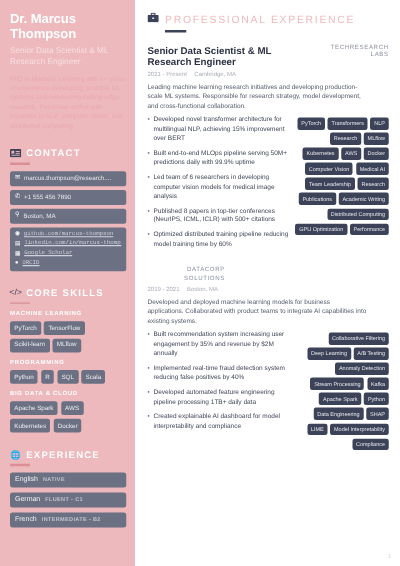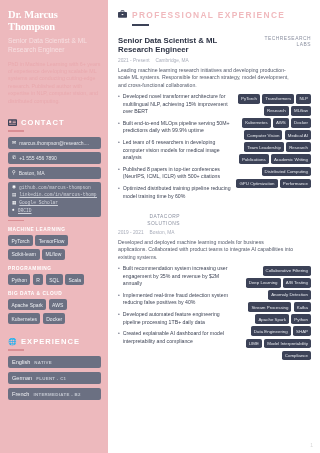--- a/index.html
+++ b/index.html
@@ -13,21 +13,21 @@
 
   
   .sidebar {
     width: 108px; flex: 0 0 108px; height: 453px;
     background: #edb9bd;
     padding: 9px 7px 0 8px;
     position: relative;
   }
   .name {
     color: #ffffff; font-size: 10.5px; font-weight: bold;
-    line-height: 12.2px; letter-spacing: -0.1px; font-family: Liberation Serif, serif;
+    line-height: 12.2px; letter-spacing: -0.1px;
   }
   .role {
     color: #f7dfe1; font-size: 6.6px; line-height: 8.6px;
     margin-top: 4px; font-weight: 400;
   }
   .summary {
     color: #e9a9ae; font-size: 5.3px; line-height: 7.4px;
     margin-top: 6px;
   }
   .side-head {
@@ -88,21 +88,21 @@
   .lang-level { color: #c3c7d1; font-size: 4.4px; font-weight: bold; letter-spacing: 0.3px; }
 
   
   .main {
     flex: 1; height: 453px; background: #ffffff;
     padding: 10px 9px 0 10px; position: relative;
   }
   .main-head { display: flex; align-items: center; gap: 5px; }
   .main-head .mh-icon { font-size: 8.5px; color: #3c4257; line-height: 1; }
   .main-head .mh-text {
-    color: #f0b9bd; font-size: 8.4px; font-weight: bold; letter-spacing: 1.35px;
+    color: #f0b9bd; font-size: 8.4px; font-weight: normal; letter-spacing: 1.35px;
   }
   .main-rule { width: 17px; height: 1.7px; background: #3c4257; margin: 4px 0 0 14px; }
 
   .job { margin-top: 10px; }
   .job-top { display: flex; justify-content: space-between; align-items: flex-start; gap: 6px; }
   .job-title {
     color: #2d3344; font-size: 7.8px; font-weight: bold; line-height: 9.6px;
     max-width: 125px;
   }
   .job-company {
@@ -180,20 +180,24 @@
       <div class="link-row">
         <span class="lr-icon">▦</span>
         <span class="lr-text">Google Scholar</span>
       </div>
       <div class="link-row">
         <span class="lr-icon">●</span>
         <span class="lr-text">ORCID</span>
       </div>
     </div>
 
+    <div class="side-head">
+      <span class="sh-icon">&lt;/&gt;</span>
+      <span class="sh-text">CORE SKILLS</span>
+    </div>
     <div class="rule"></div>
 
     <div class="skill-cat">MACHINE LEARNING</div>
     <div class="chips">
       <span class="chip">PyTorch</span>
       <span class="chip">TensorFlow</span>
       <span class="chip">Scikit-learn</span>
       <span class="chip">MLflow</span>
     </div>
 

